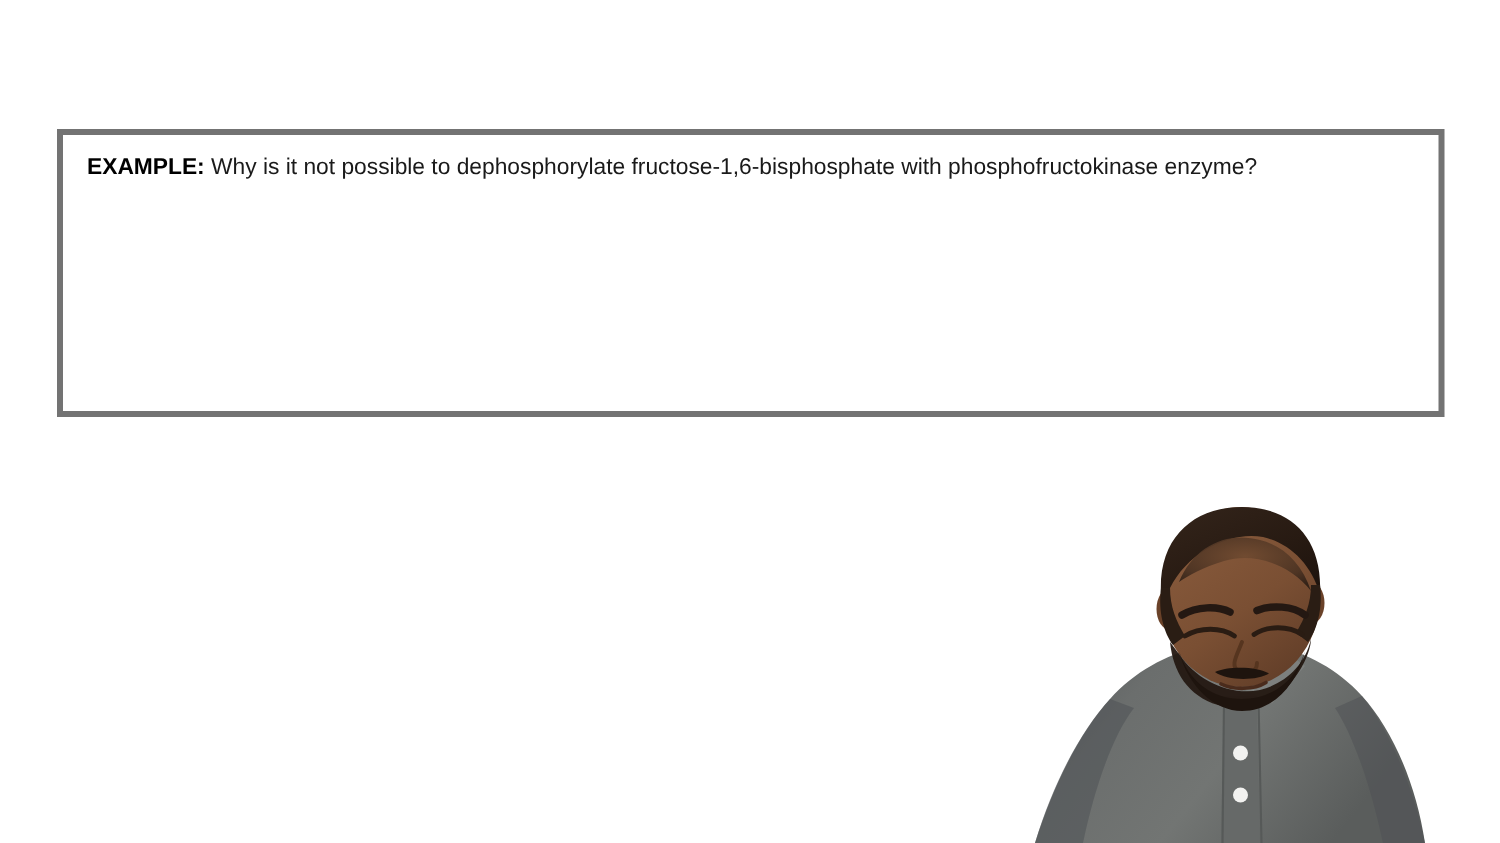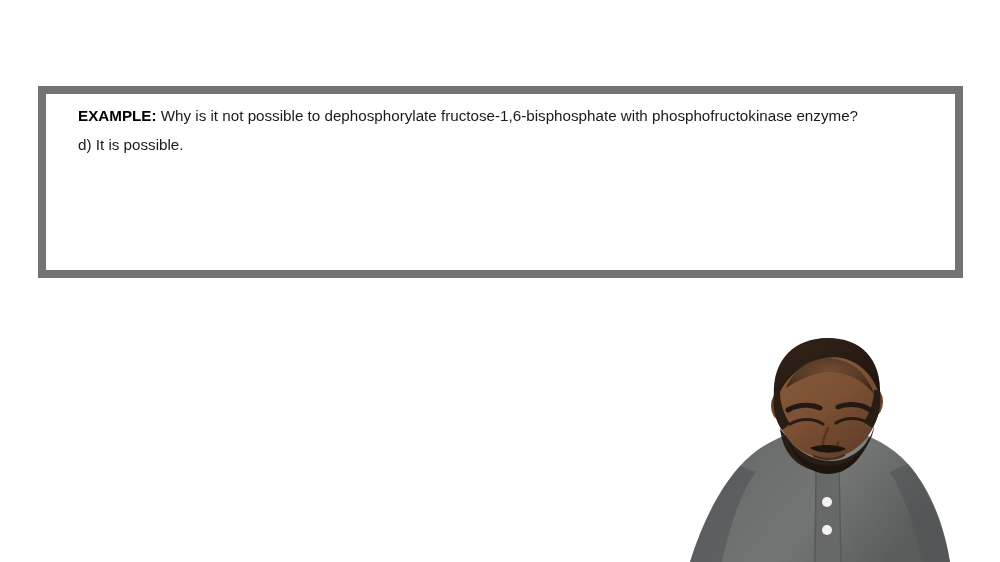--- a/index.html
+++ b/index.html
@@ -17,23 +17,23 @@
   }
 
   
   #example-card {
     position: absolute;
     left: 38px;
     top: 86px;
     width: 925px;
     height: 192px;
     box-sizing: border-box;
-    border: 8px solid #737373;
+    border: 4px solid #737373;
     background: #ffffff;
-    padding: 14px 16px 10px 32px;
+    padding: 14px 16px 10px 16px;
   }
 
   .q-line {
     font-size: 15.2px;
     color: #1a1a1a;
     line-height: 1;
     margin: 0 0 10px 0;
     white-space: nowrap;
     letter-spacing: 0.0px;
   }
@@ -73,21 +73,20 @@
 </style>
 </head>
 <body>
 
 <div id="example-card">
 
   <div class="q-line" id="question-line">
     <span class="q-label">EXAMPLE:</span><span class="q-text"> Why is it not possible to dephosphorylate fructose-1,6-bisphosphate with phosphofructokinase enzyme?</span>
   </div>
 
-  <div class="opt-row">d) It is possible.</div>
 
 </div>
 
 <div id="presenter">
   <svg width="340" height="226" viewBox="0 0 340 226" xmlns="http://www.w3.org/2000/svg">
     <defs>
       <linearGradient id="shirtGrad" x1="0" y1="0" x2="1" y2="0.4">
         <stop offset="0%" stop-color="#53565a"></stop>
         <stop offset="30%" stop-color="#6b6e6d"></stop>
         <stop offset="62%" stop-color="#727573"></stop>

